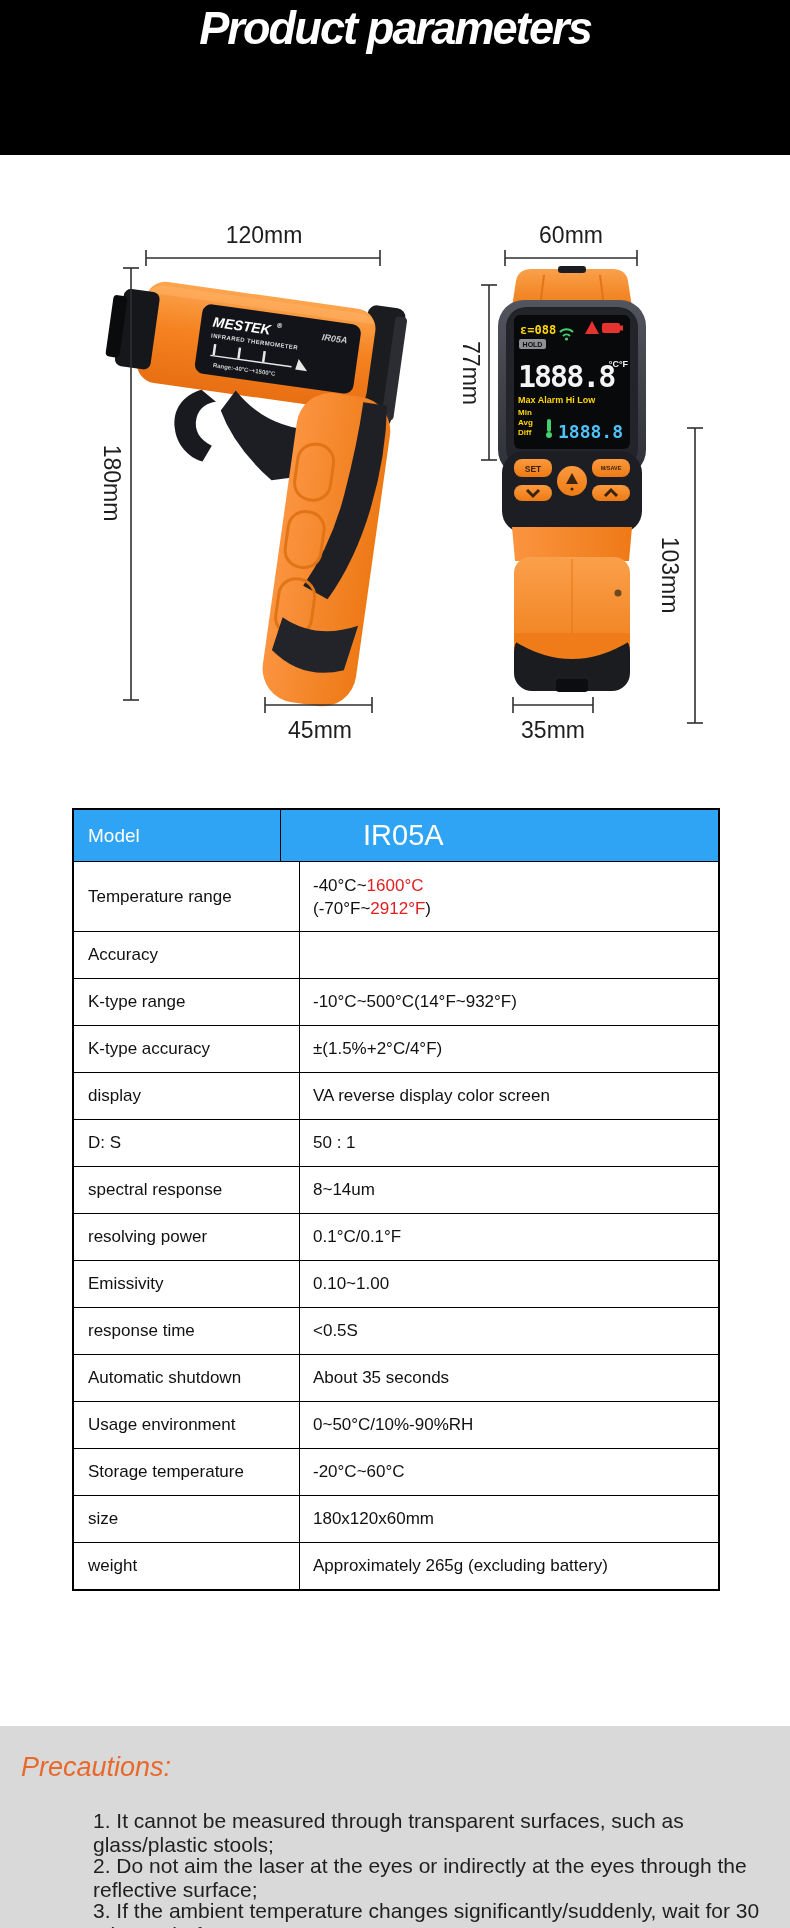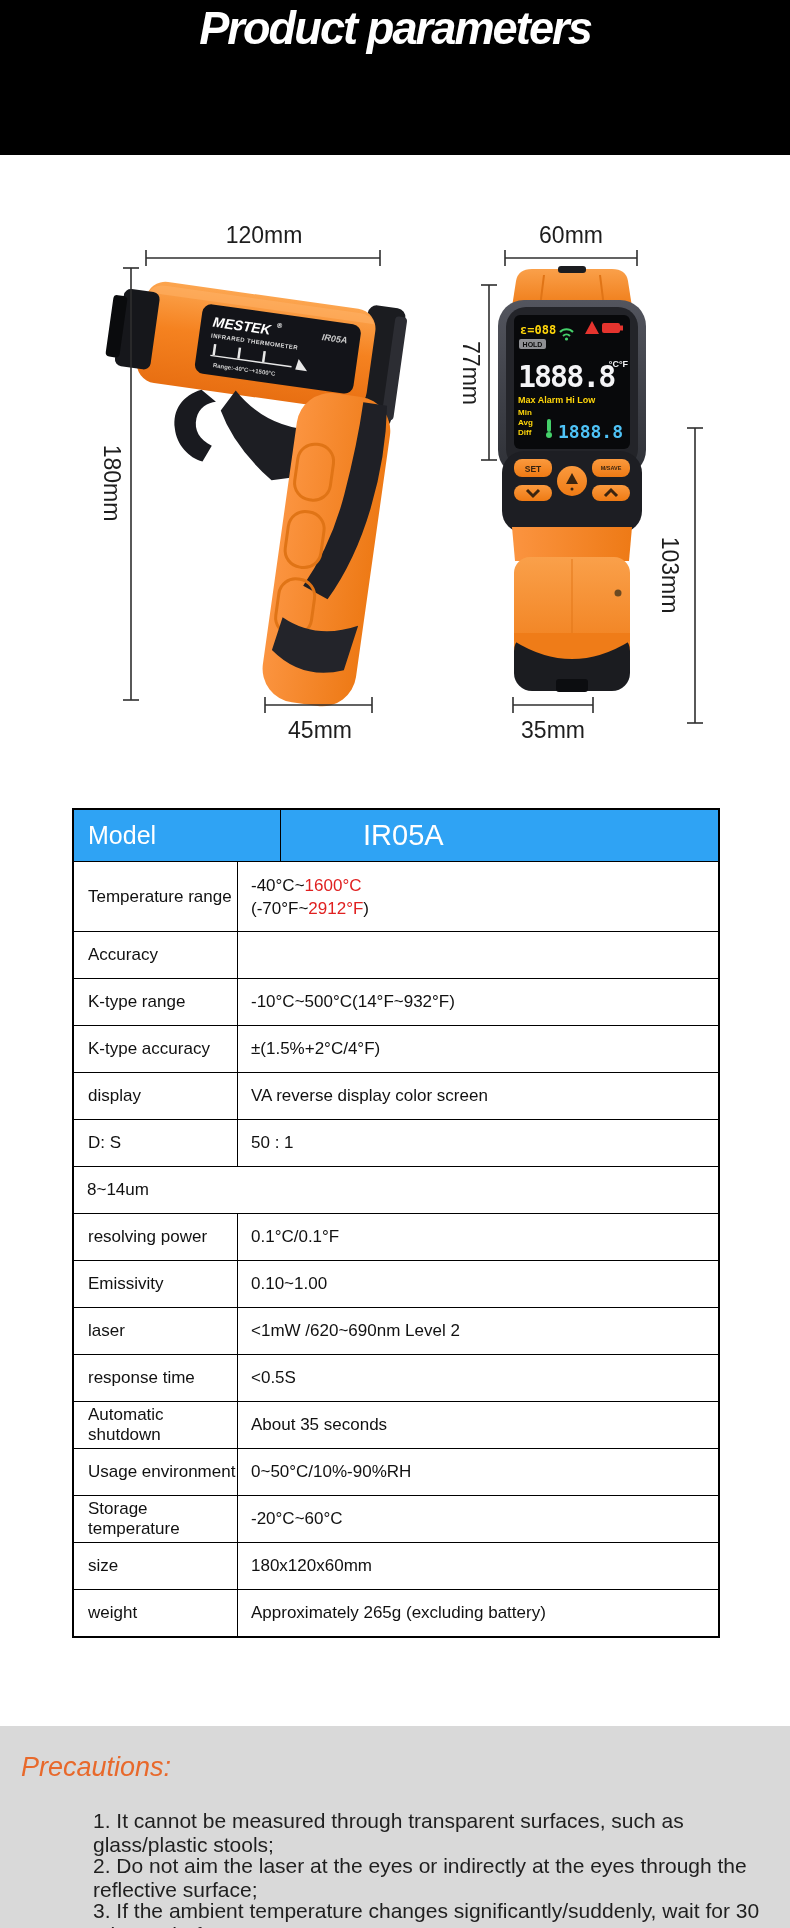--- a/index.html
+++ b/index.html
@@ -30,27 +30,27 @@
   .scr-small { font:700 8px "Liberation Sans", sans-serif; fill:#ffd60a; }
   .scr-sec   { font:700 18px "DejaVu Sans Mono", monospace; fill:#4fc3f7; }
   .btn-label    { font:700 8.5px "Liberation Sans", sans-serif; fill:#3a2410; }
   .btn-label-sm { font:700 5.5px "Liberation Sans", sans-serif; fill:#3a2410; }
   .hold-label   { font:700 7px "Liberation Sans", sans-serif; fill:#0b0b0b; }
 
   
   .spec-table { position:absolute; left:72px; top:808px; width:648px;
                 border:2px solid #000; background:#fff; }
   .t-header { display:flex; height:51px; background:#2FA3F4; }
-  .t-h-label { width:207px; border-right:1px solid #000; color:#fff; font-size:25px;
+  .t-h-label { width:207px; border-right:1px solid #000; color:#fff; font-size:19px;
                display:flex; align-items:center; padding-left:14px; }
   .t-h-value { flex:1; color:#fff; font-size:29px; display:flex; align-items:center;
                padding-left:82px; }
   .t-row { display:flex; height:47px; border-top:1px solid #000; }
   .t-row--tall { height:70px; }
-  .t-label { width:164px; border-right:1px solid #000; display:flex; align-items:center;
+  .t-label { width:226px; border-right:1px solid #000; display:flex; align-items:center;
              padding-left:14px; font-size:17px; color:#111; }
   .t-value { flex:1; display:flex; align-items:center; padding-left:13px;
              font-size:17px; color:#111; }
   .t-value--multi { flex-direction:column; align-items:flex-start; justify-content:center;
                     line-height:23px; }
   .red { color:#E02020; }
 
   
   .precautions { position:absolute; left:0; top:1726px; width:790px; height:202px;
                  background:#d9d9d9; }
@@ -248,33 +248,30 @@
   </div>
   <div class="t-row">
     <div class="t-label">display</div>
     <div class="t-value">VA reverse display color screen</div>
   </div>
   <div class="t-row">
     <div class="t-label">D: S</div>
     <div class="t-value">50 : 1</div>
   </div>
   <div class="t-row">
+    <div class="t-label">spectral response</div>
     <div class="t-value">8~14um</div>
   </div>
   <div class="t-row">
     <div class="t-label">resolving power</div>
     <div class="t-value">0.1°C/0.1°F</div>
   </div>
   <div class="t-row">
     <div class="t-label">Emissivity</div>
     <div class="t-value">0.10~1.00</div>
-  </div>
-  <div class="t-row">
-    <div class="t-label">laser</div>
-    <div class="t-value">&lt;1mW /620~690nm Level 2</div>
   </div>
   <div class="t-row">
     <div class="t-label">response time</div>
     <div class="t-value">&lt;0.5S</div>
   </div>
   <div class="t-row">
     <div class="t-label">Automatic shutdown</div>
     <div class="t-value">About 35 seconds</div>
   </div>
   <div class="t-row">

